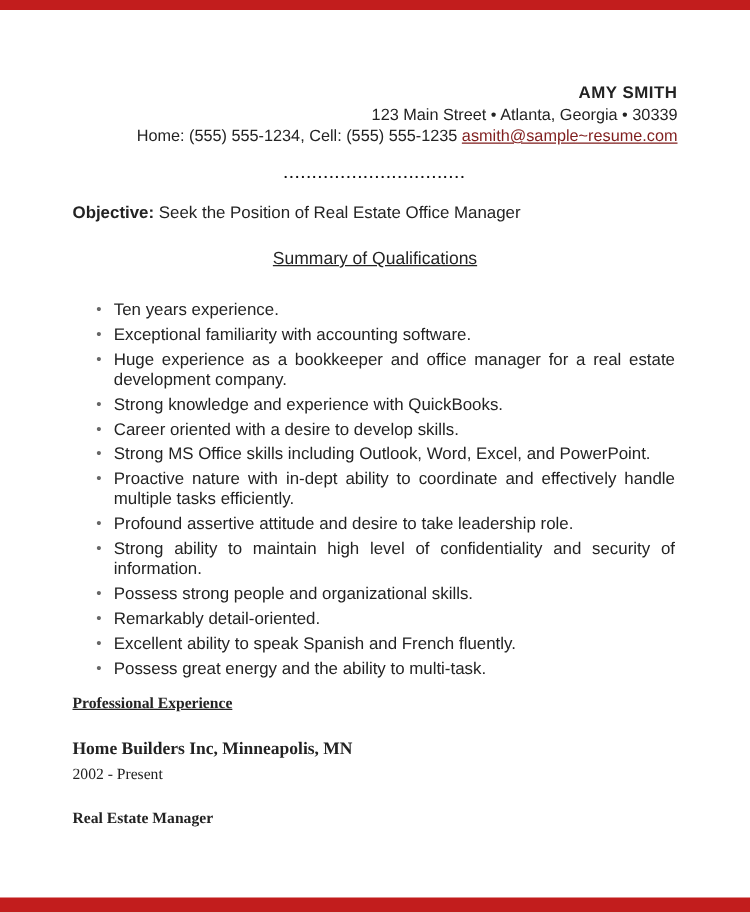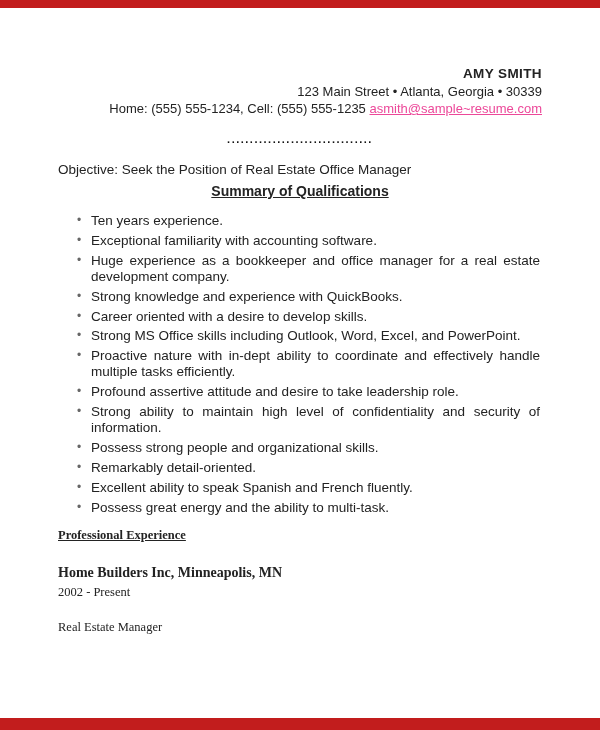--- a/index.html
+++ b/index.html
@@ -28,50 +28,50 @@
   
   .header { text-align: right; line-height: 1.25; }
   .header .name {
     font-weight: bold;
     font-size: 13.5px;
     letter-spacing: 0.4px;
   }
   .header .address { font-size: 13px; margin-top: 1px; }
   .header .contact { font-size: 13px; margin-top: 1px; }
   .header a.email {
-    color: #ec4899;
+    color: #7f1d1d;
     text-decoration: underline;
     cursor: pointer;
   }
 
   .dotted-sep {
     text-align: center;
     font-weight: bold;
     font-size: 11px;
     letter-spacing: 1.5px;
     margin-top: 16px;
     color: #111;
   }
 
   .para { font-size: 13.5px; line-height: 1.3; }
   .objective { margin-top: 16px; }
   .summary { margin-top: 17px; }
-  .para .label { font-weight: normal; }
+  .para .label { font-weight: bold; }
 
   .section-title {
     text-align: center;
-    font-weight: bold;
+    font-weight: normal;
     font-size: 14px;
     text-decoration: underline;
-    margin-top: 4px;
+    margin-top: 19px;
   }
 
   ul.qual-list {
     list-style: none;
-    margin-top: 14px;
+    margin-top: 26px;
     padding-left: 18px;
     padding-right: 2px;
   }
   ul.qual-list li {
     position: relative;
     padding-left: 15px;
     font-size: 13.5px;
     line-height: 1.18;
     margin-bottom: 4px;
     text-align: justify;
@@ -94,21 +94,21 @@
     margin-top: 12px;
   }
   .exp-block { font-family: "Liberation Serif", serif; }
   .exp-employer {
     font-weight: bold;
     font-size: 14px;
     margin-top: 22px;
   }
   .exp-dates { font-size: 12.5px; margin-top: 4px; }
   .exp-role {
-    font-weight: normal;
+    font-weight: bold;
     font-size: 12.5px;
     margin-top: 20px;
   }
 </style>
 </head>
 <body>
 
 <div class="accent-bar top"></div>
 
 <div class="content">

